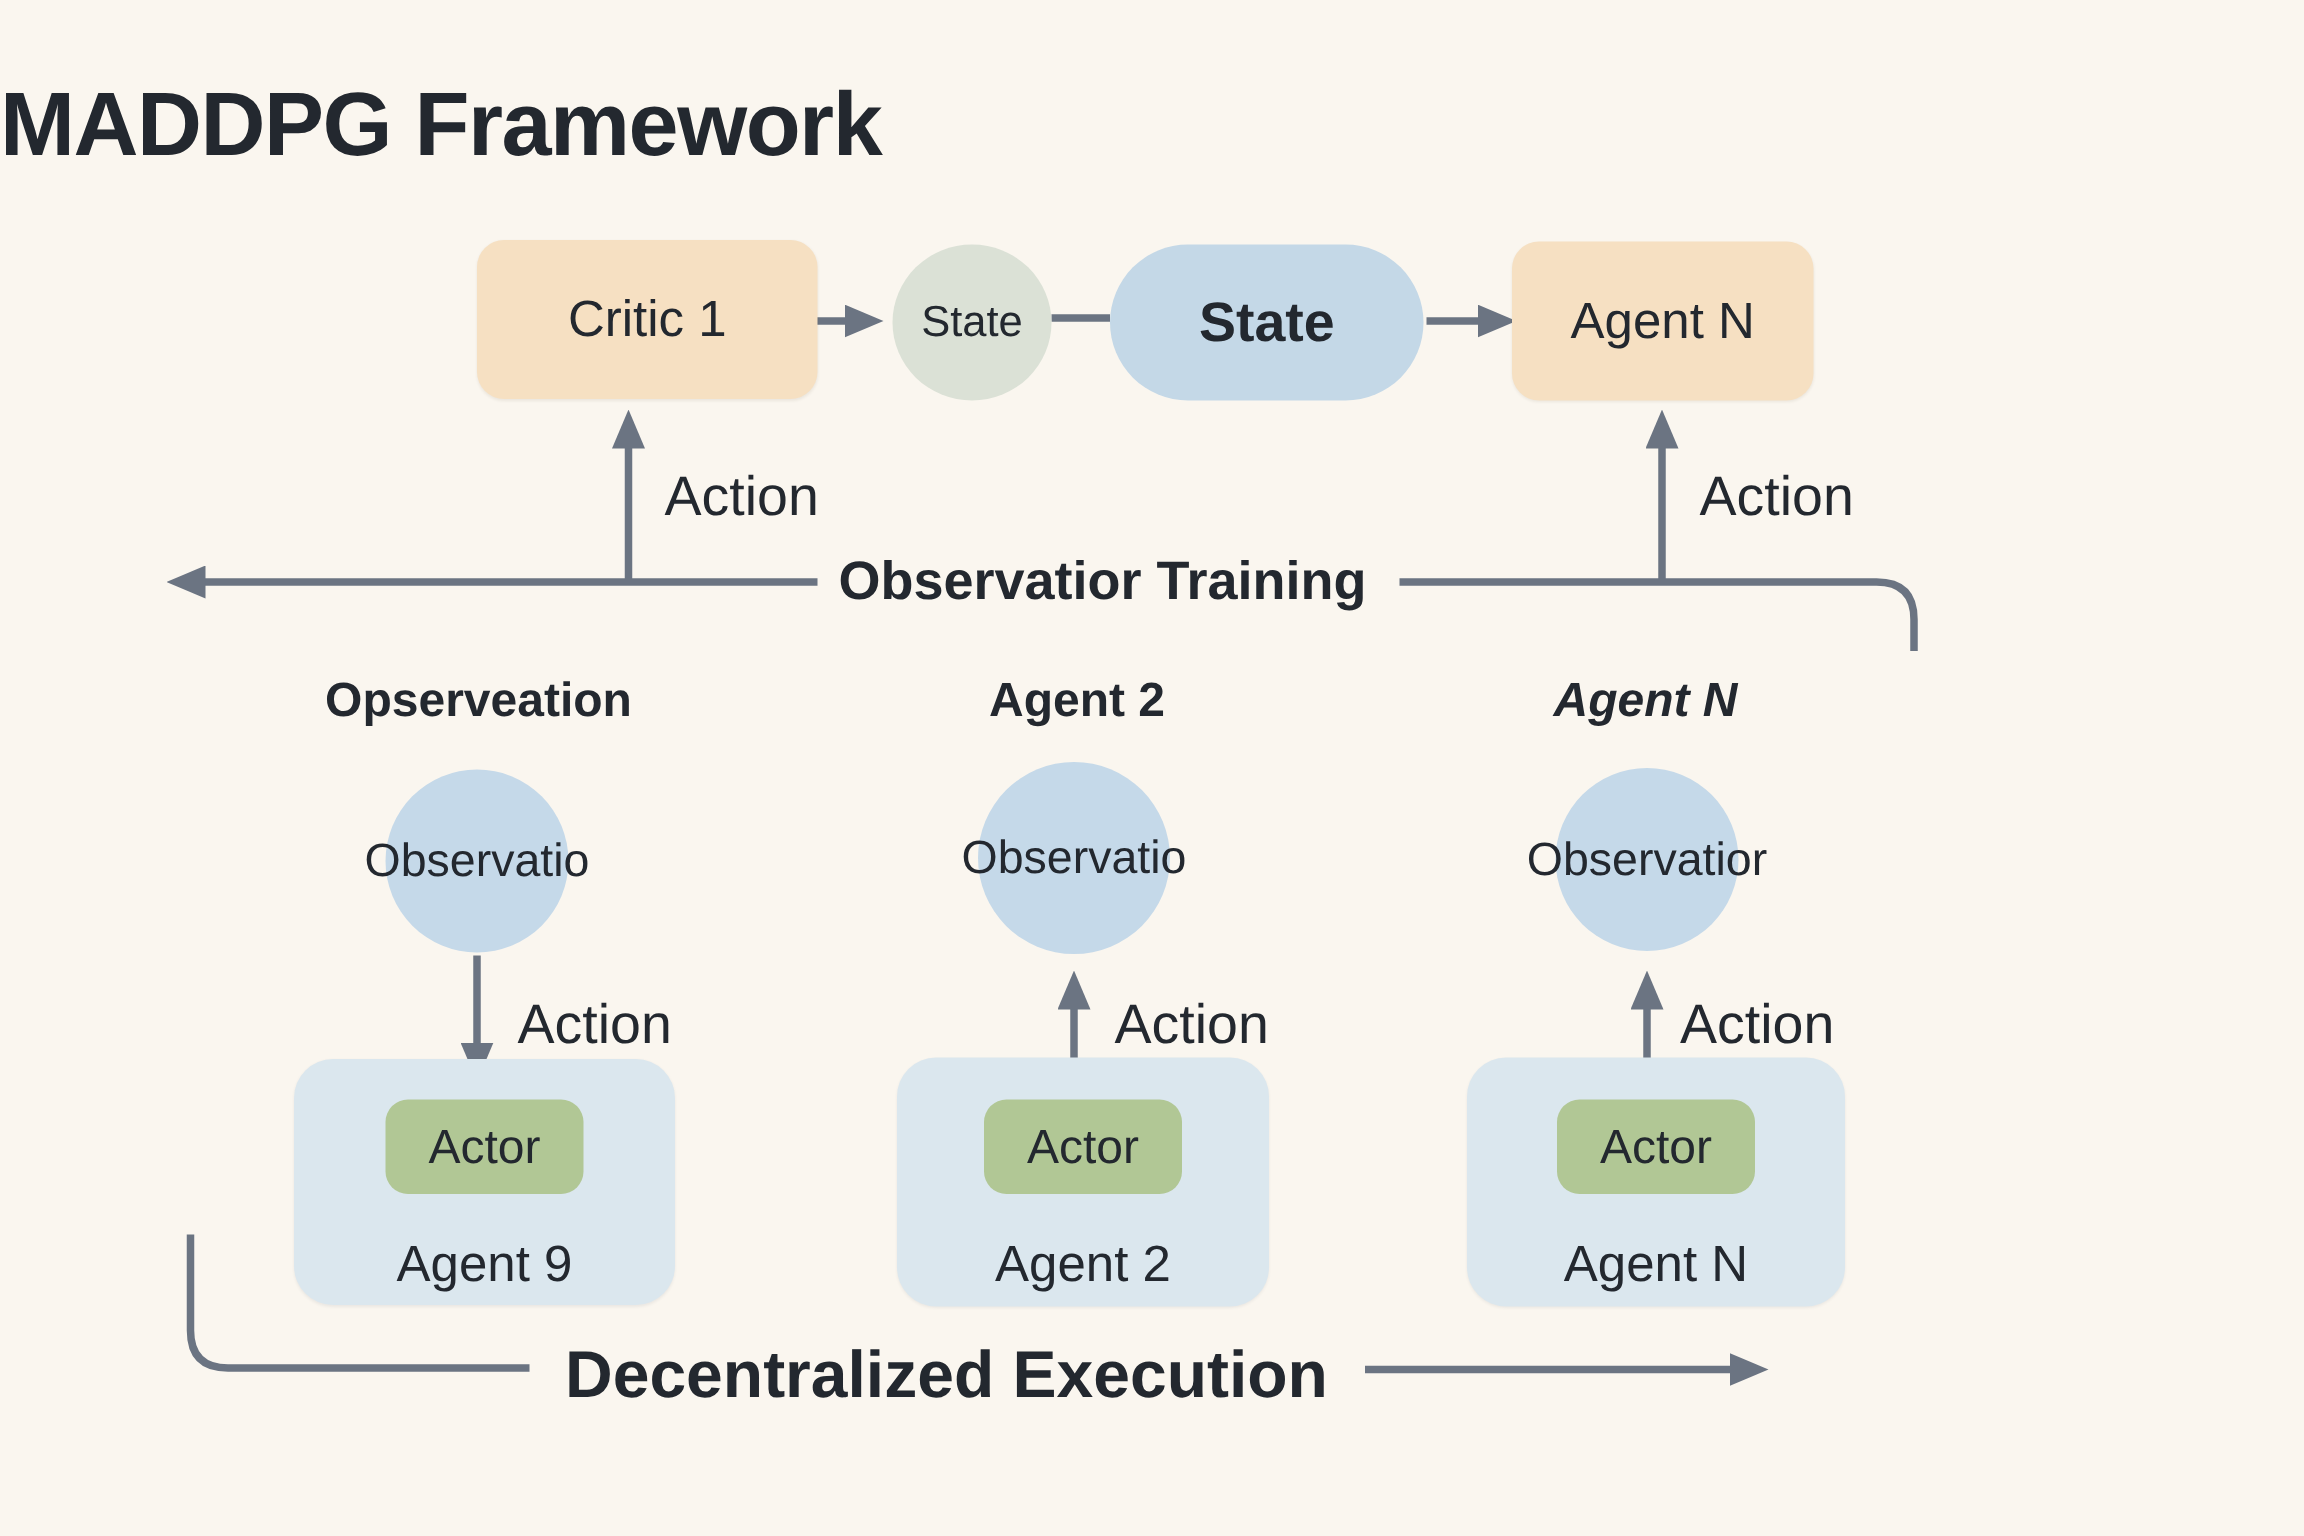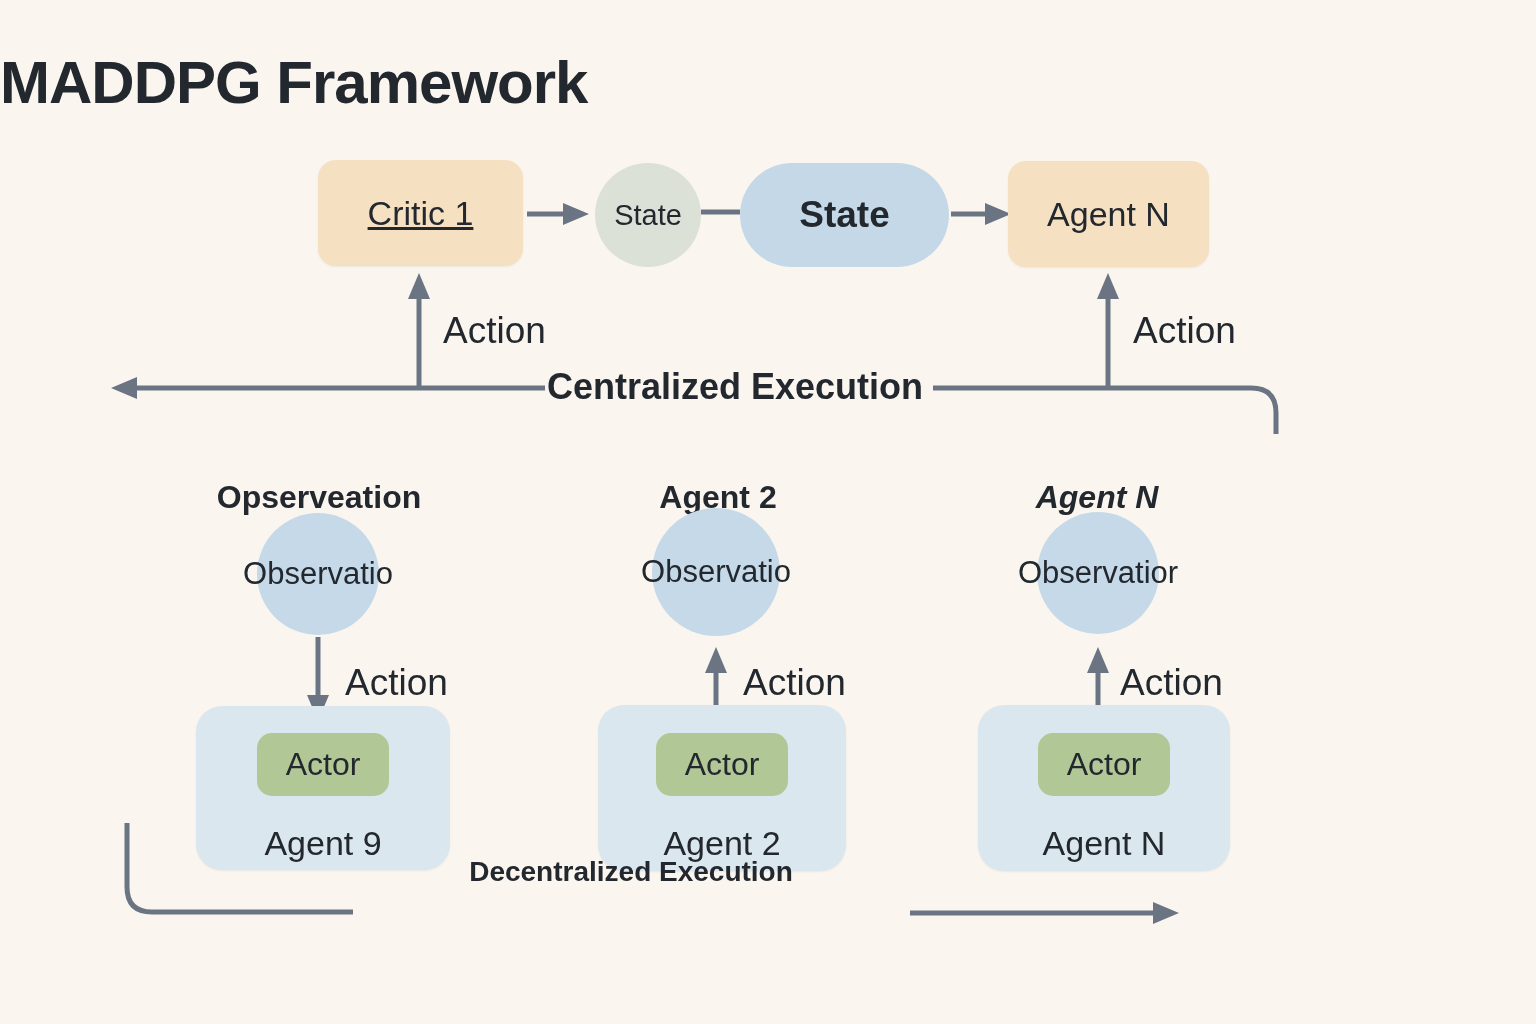--- a/index.html
+++ b/index.html
@@ -92,21 +92,20 @@
     font-weight: 700;
     white-space: nowrap;
     text-align: center;
   }
   .col-header {
     width: 300px;
     text-align: center;
     font-size: 32px;
     font-weight: 600;
     white-space: nowrap;
-    margin-top: 31px;
   }
   .italic { font-style: italic; }
 </style>
 </head>
 <body>
 
 <div class="canvas">
 
   <svg class="wires" width="1536" height="1024" viewBox="0 0 1536 1024" fill="none">
     <defs>
@@ -125,33 +124,33 @@
       <path d="M318 637 V698" marker-end="url(#ah)"></path>
       <path d="M716 730 V670" marker-end="url(#ah)"></path>
       <path d="M1098 730 V670" marker-end="url(#ah)"></path>
       <path d="M127 823 V887 Q127 912 152 912 H353"></path>
       <path d="M910 913 H1156" marker-end="url(#ah)"></path>
     </g>
   </svg>
 
   <h1 class="abs title">MADDPG Framework</h1>
 
-  <div class="abs node box-orange" style="left:318px; top:160px; width:205px; height:106px;text-decoration:underline;">Critic 1</div>
+  <div class="abs node box-orange" style="left:318px; top:160px; width:227px; height:106px;">Critic 1</div>
 
   <div class="abs node circle-sage" style="left:595px; top:163px; width:106px; height:104px;">State</div>
 
   <div class="abs node pill-blue" style="left:740px; top:163px; width:209px; height:104px;">State</div>
 
   <div class="abs node box-orange" style="left:1008px; top:161px; width:201px; height:106px;">Agent N</div>
 
   <div class="abs action-label" style="left:443px; top:310px;">Action</div>
 
   <div class="abs action-label" style="left:1133px; top:310px;">Action</div>
 
-  <div class="abs rail-label" style="left:545px; top:366px; width:380px; font-size:36px;">Centralized Execution</div>
+  <div class="abs rail-label" style="left:545px; top:366px; width:380px; font-size:36px;">Observatior Training</div>
 
   <div class="abs col-header" style="left:169px; top:448px;">Opserveation</div>
   <div class="abs col-header" style="left:568px; top:448px;">Agent 2</div>
   <div class="abs col-header italic" style="left:947px; top:448px;">Agent N</div>
 
   <div class="abs node circle-blue" style="left:257px; top:513px; width:122px; height:122px;">Observatio</div>
   <div class="abs node circle-blue" style="left:652px; top:508px; width:128px; height:128px;">Observatio</div>
   <div class="abs node circle-blue" style="left:1037px; top:512px; width:122px; height:122px;">Observatior</div>
 
   <div class="abs action-label" style="left:345px; top:662px;">Action</div>
@@ -166,15 +165,15 @@
   <div class="abs agent-box" style="left:598px; top:705px; width:248px; height:166px;">
     <div class="abs node actor-box" style="left:58px; top:28px; width:132px; height:63px;">Actor</div>
     <div class="abs agent-name" style="left:0; top:119px; width:248px;">Agent 2</div>
   </div>
 
   <div class="abs agent-box" style="left:978px; top:705px; width:252px; height:166px;">
     <div class="abs node actor-box" style="left:60px; top:28px; width:132px; height:63px;">Actor</div>
     <div class="abs agent-name" style="left:0; top:119px; width:252px;">Agent N</div>
   </div>
 
-  <div class="abs rail-label" style="left:361px; top:856px; width:540px; font-size:28px;">Decentralized Execution</div>
+  <div class="abs rail-label" style="left:361px; top:892px; width:540px; font-size:44px;">Decentralized Execution</div>
 
 </div>
 
 </body></html>

